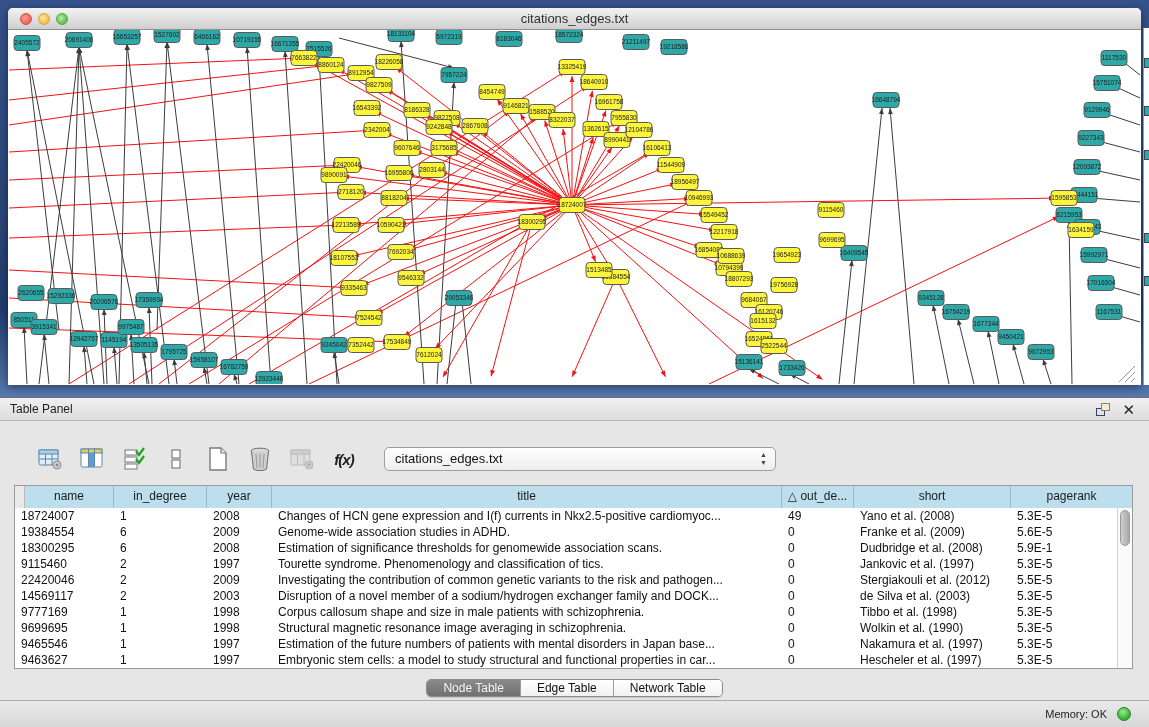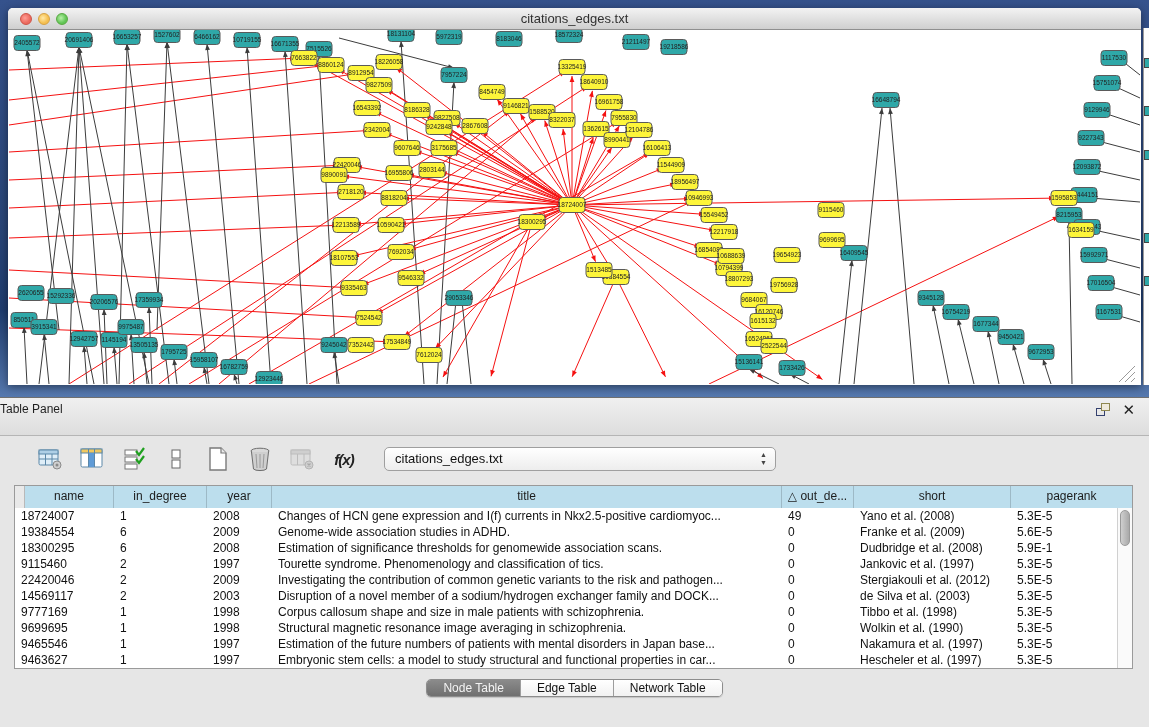--- a/index.html
+++ b/index.html
@@ -19,22 +19,22 @@
   .tl.yellow{left:30px;background:radial-gradient(circle at 4px 4px,#ffe9a8,#f5bf4f 60%);border:1px solid #d6a243;}
   .tl.green{left:48px;background:radial-gradient(circle at 4px 4px,#b8f0a8,#61c555 60%);border:1px solid #58a942;}
   .wtitle{position:absolute;left:0;right:0;top:3px;text-align:center;font-size:13px;color:#303030;}
   .canvas{position:absolute;left:1px;top:22px;width:1131px;height:354px;background:#ffffff;overflow:hidden;}
   .canvas svg{display:block;}
   .peek{position:absolute;left:1143px;top:28px;width:6px;height:357px;background:#fdfdfd;border-left:1px solid #9a9a9a;}
   .peek i{position:absolute;left:0;width:6px;height:10px;background:#2fa8a8;border:1px solid #444;display:block;}
 
   
   .panel{position:absolute;left:0;top:397px;width:1149px;height:330px;background:#e6e6e6;border-top:1px solid #6f6f6f;}
-  .panel-header{position:absolute;left:0;top:0;width:100%;height:38px;background:linear-gradient(180deg,#f0f0f0,#dddddd);
-    border-bottom:1px solid #b5b5b5;font-size:12px;color:#1f1f1f;line-height:23px;}
+  .panel-header{position:absolute;left:0;top:0;width:100%;height:23px;background:linear-gradient(180deg,#f0f0f0,#dddddd);
+    border-bottom:1px solid #b5b5b5;font-size:12px;color:#1f1f1f;line-height:23px;padding-left:10px;}
   .ph-icons{position:absolute;right:14px;top:2px;height:18px;display:flex;align-items:center;gap:12px;}
   .float-icon{position:relative;width:14px;height:13px;display:inline-block;}
   .float-icon .sq1{position:absolute;left:0;bottom:0;width:9px;height:8px;border:1px solid #34406e;background:transparent;}
   .float-icon .sq2{position:absolute;right:0;top:0;width:9px;height:8px;border:1px solid #8f874f;background:#efeadc;}
   .close-x{font-size:15px;font-weight:bold;color:#222;line-height:15px;}
 
   .toolbar{position:absolute;left:36px;top:43px;height:36px;display:flex;align-items:center;gap:14px;}
   .tbtn{width:28px;height:28px;display:flex;align-items:center;justify-content:center;}
   .fx{font-size:15px;color:#222;font-style:italic;font-weight:bold;letter-spacing:-1px;}
   .combo{position:relative;margin-left:12px;width:392px;height:24px;border:1px solid #9f9f9f;border-radius:5px;
@@ -777,14 +777,18 @@
     </div>
 
     <div class="tabsrow">
       <span class="seg" id="tabseg">
           <span class="tab sel">Node Table</span>
           <span class="tab">Edge Table</span>
           <span class="tab">Network Table</span>
         </span>
     </div>
 
+    <div class="statusbar">
+      <span class="mem-label">Memory: OK</span>
+      <span class="mem-dot"></span>
+    </div>
   </div>
 </div>
 
 </body></html>

